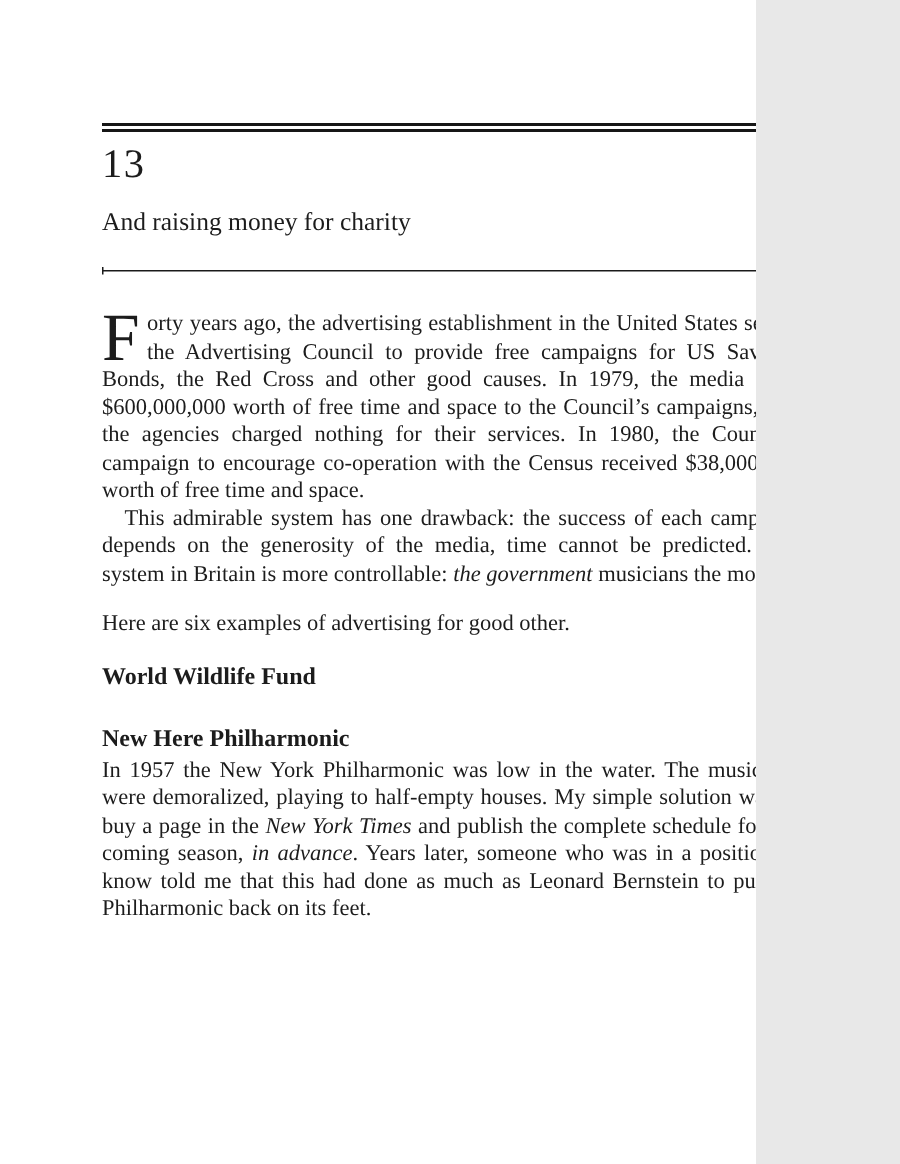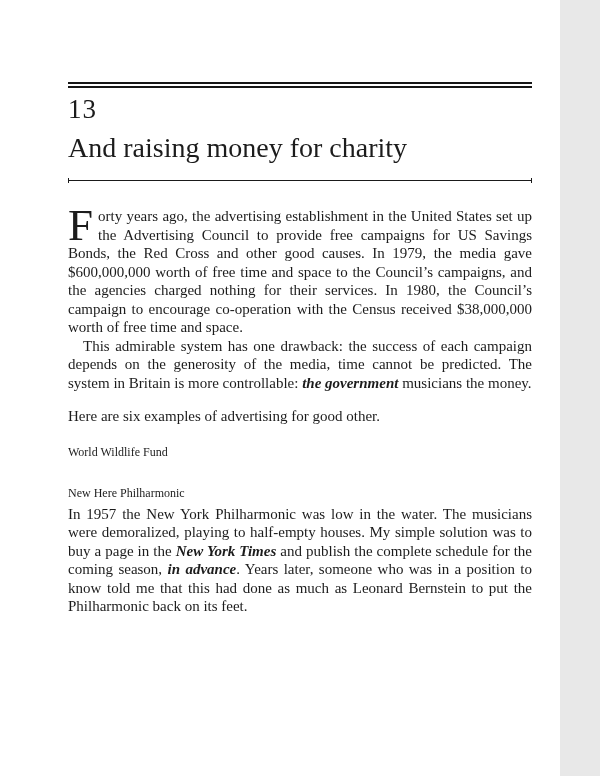--- a/index.html
+++ b/index.html
@@ -2,21 +2,21 @@
 <html><head>
 <meta charset="utf-8">
 <style>
   html, body {
     margin: 0;
     padding: 0;
     background: #e8e8e8;
   }
   .page {
     position: relative;
-    width: 560px;
+    width: 504px;
     height: 776px;
     background: #ffffff;
     font-family: "Liberation Serif", "DejaVu Serif", serif;
     color: #1c1c1c;
     overflow: hidden;
   }
   .content {
     position: absolute;
     left: 68px;
     top: 82px;
@@ -35,21 +35,21 @@
     letter-spacing: 1px;
   }
   .chapter-title {
     margin-top: 18px;
     font-size: 16px;
     line-height: 19px;
     font-weight: 700;
   }
   .chapter-subtitle {
     margin-top: 12px;
-    font-size: 28px;
+    font-size: 17px;
     line-height: 25px;
     font-weight: 400;
   }
   .rule-thin {
     position: relative;
     margin-top: 20px;
     border-top: 1.4px solid #1a1a1a;
   }
   .rule-thin::before, .rule-thin::after {
     content: "";
@@ -73,26 +73,26 @@
     float: left;
     font-size: 45px;
     line-height: 34px;
     height: 34px;
     margin: 1px 5px 0 0;
   }
   .indent-para { text-indent: 15px; }
   .examples-intro { margin-top: 15px; text-align: left; }
   .section-heading {
     margin: 16px 0 2px 0;
-    font-size: 12px;
+    font-size: 16px;
     line-height: 20px;
-    font-weight: 400;
+    font-weight: 700;
   }
   .section-heading.second { margin-top: 21px; }
-  em { font-style: italic; font-weight: bold; }
+  em { font-style: italic; }
 </style>
 </head>
 <body>
 
 <div class="page">
   <div class="content">
 
     <div class="rule-double"></div>
 
     <div class="chapter-number">13</div>

